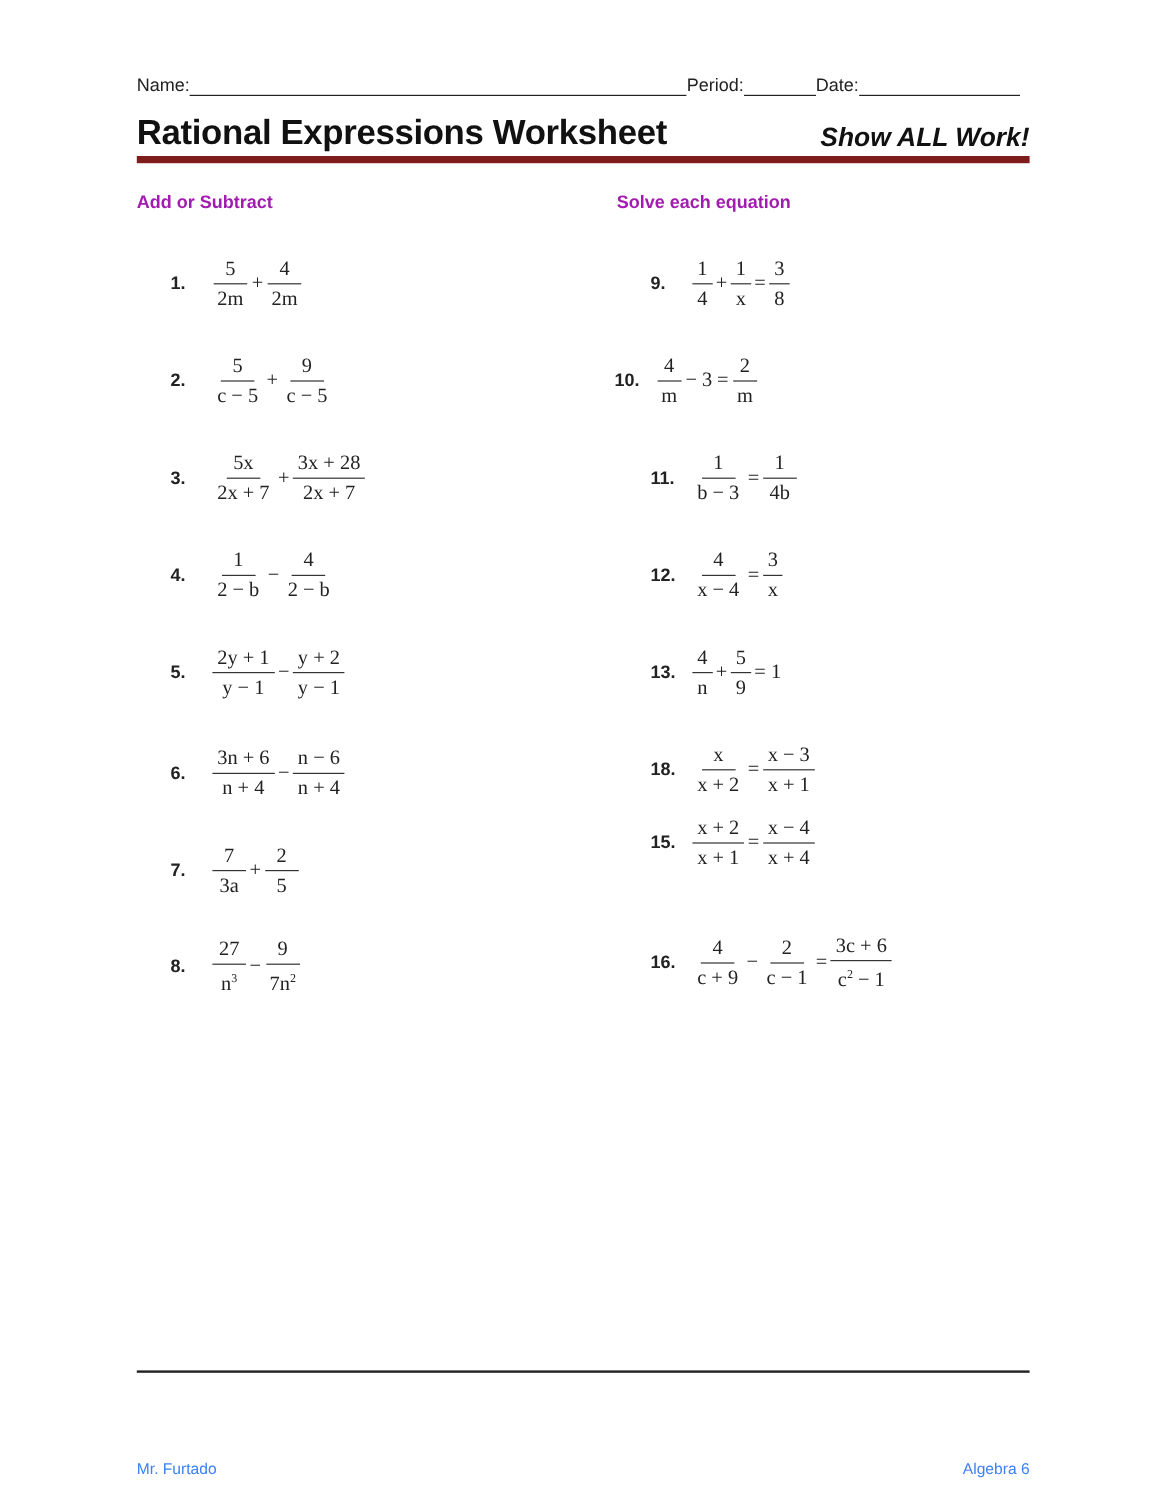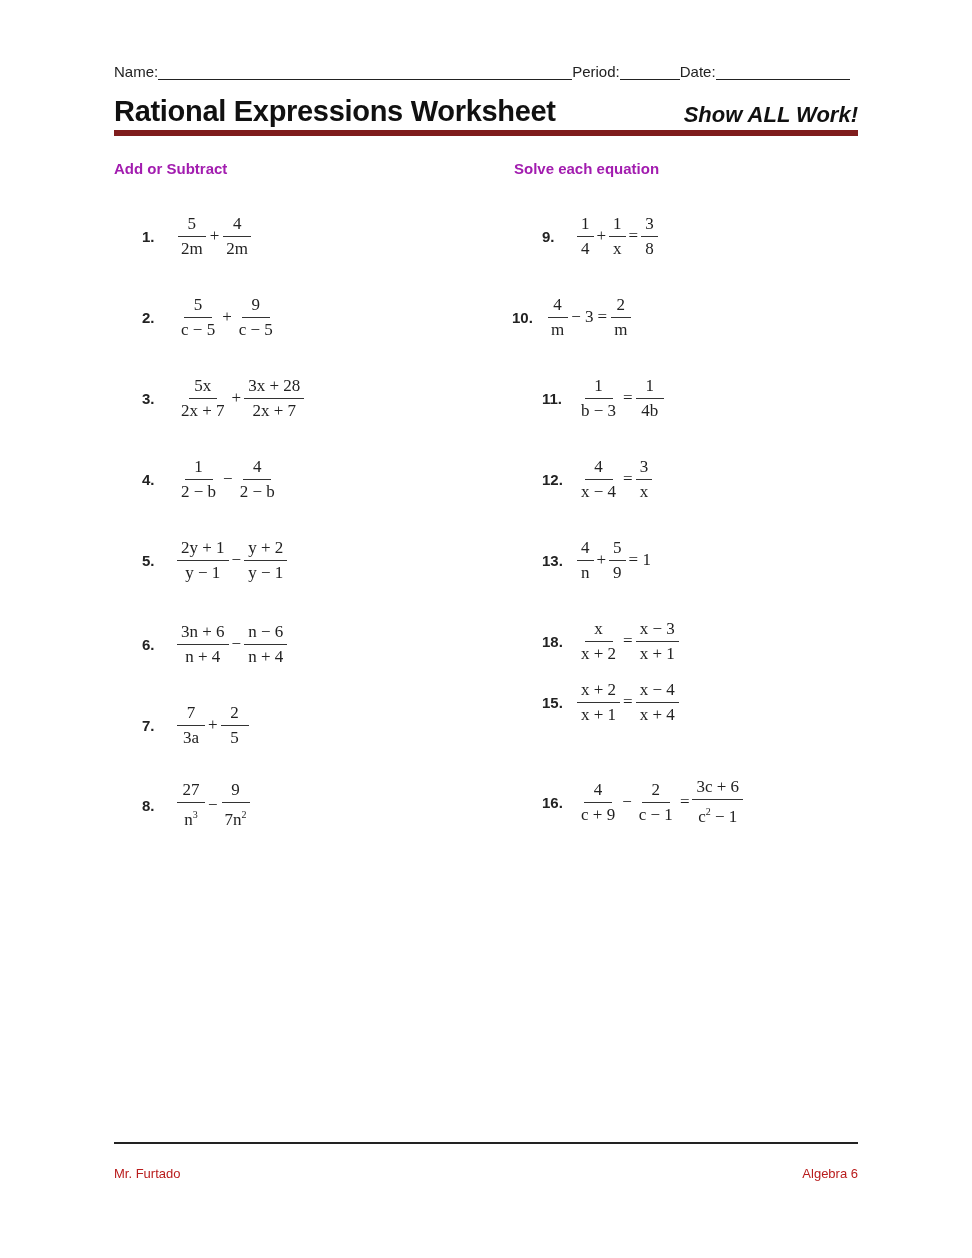--- a/index.html
+++ b/index.html
@@ -18,21 +18,21 @@
     .problem { position: absolute; display: flex; align-items: center; height: 56px; }
     .pnum { font-weight: bold; font-size: 15px; color: #222; width: 34px; }
     .expr { display: flex; align-items: center; font-family: "Liberation Serif", serif; font-size: 17px; color: #222; }
     .frac { display: inline-flex; flex-direction: column; align-items: center; margin: 0 1px; }
     .frac .num { padding: 0 4px 2px 4px; line-height: 20px; border-bottom: 1px solid #333; min-width: 28px; text-align: center; white-space: nowrap; }
     .frac .den { padding: 2px 4px 0 4px; line-height: 20px; text-align: center; white-space: nowrap; }
     .op { margin: 0 2px; line-height: 20px; }
     sup { font-size: 10px; vertical-align: 7px; }
 
     .footer-rule { position: absolute; left: 114px; top: 1142px; width: 744px; height: 2px; background: #222; }
-    .footer { position: absolute; top: 1166px; font-size: 13px; color: #b91c1c; text-align: center; }
+    .footer { position: absolute; top: 1216px; font-size: 13px; color: #3b82f6; text-align: center; }
   </style>
 </head>
 <body>
 
 <div class="hdr-line">
   <span>Name:</span>
   <span class="blank" style="width:414px"></span>
   <span>Period:</span>
   <span class="blank" style="width:60px"></span>
   <span>Date:</span>

